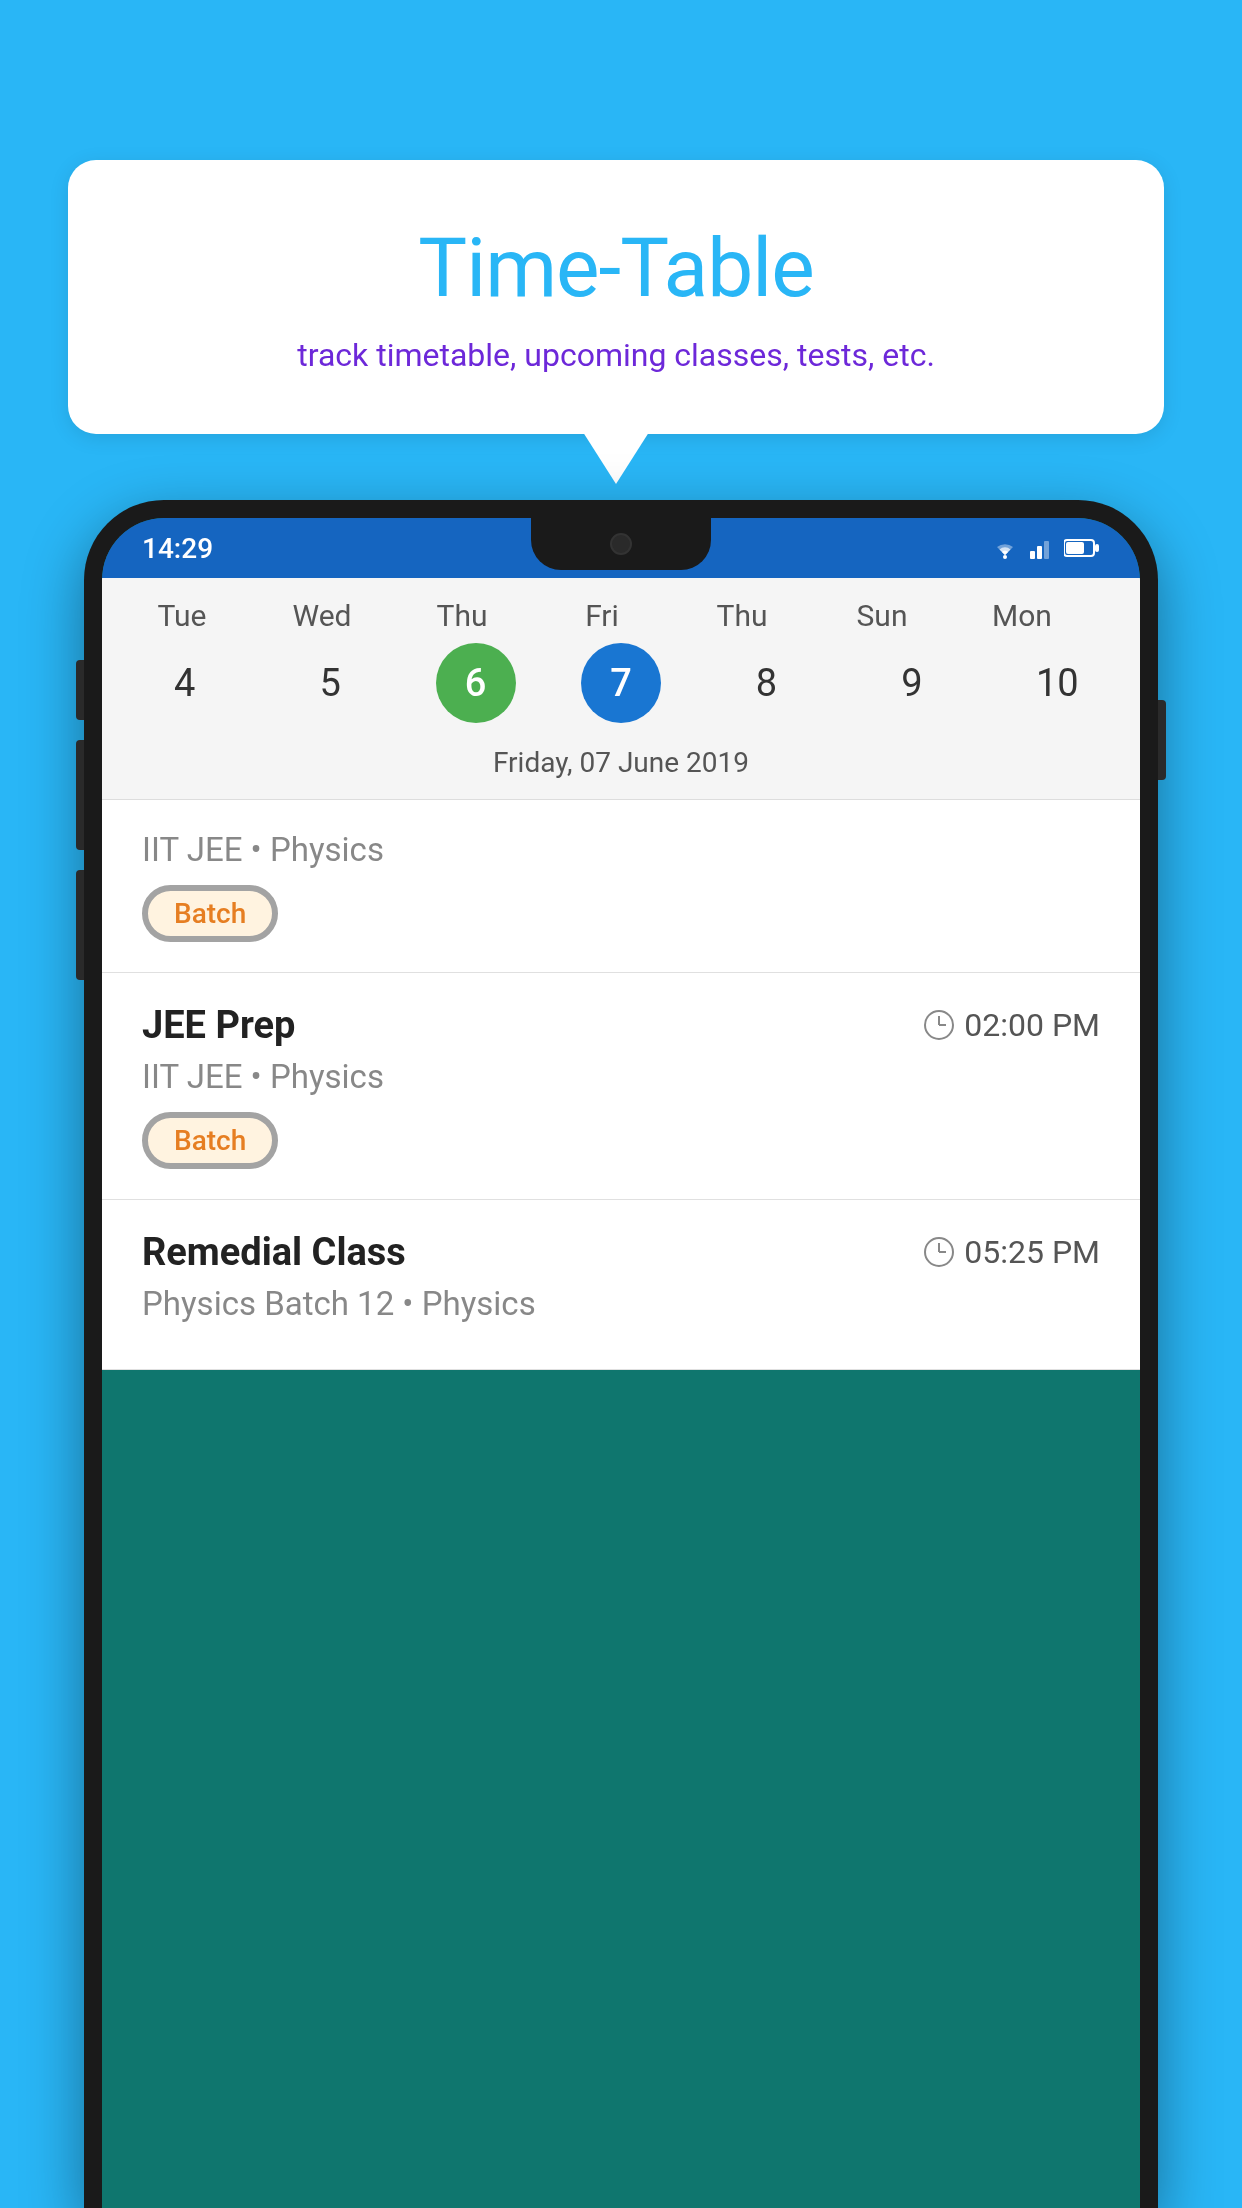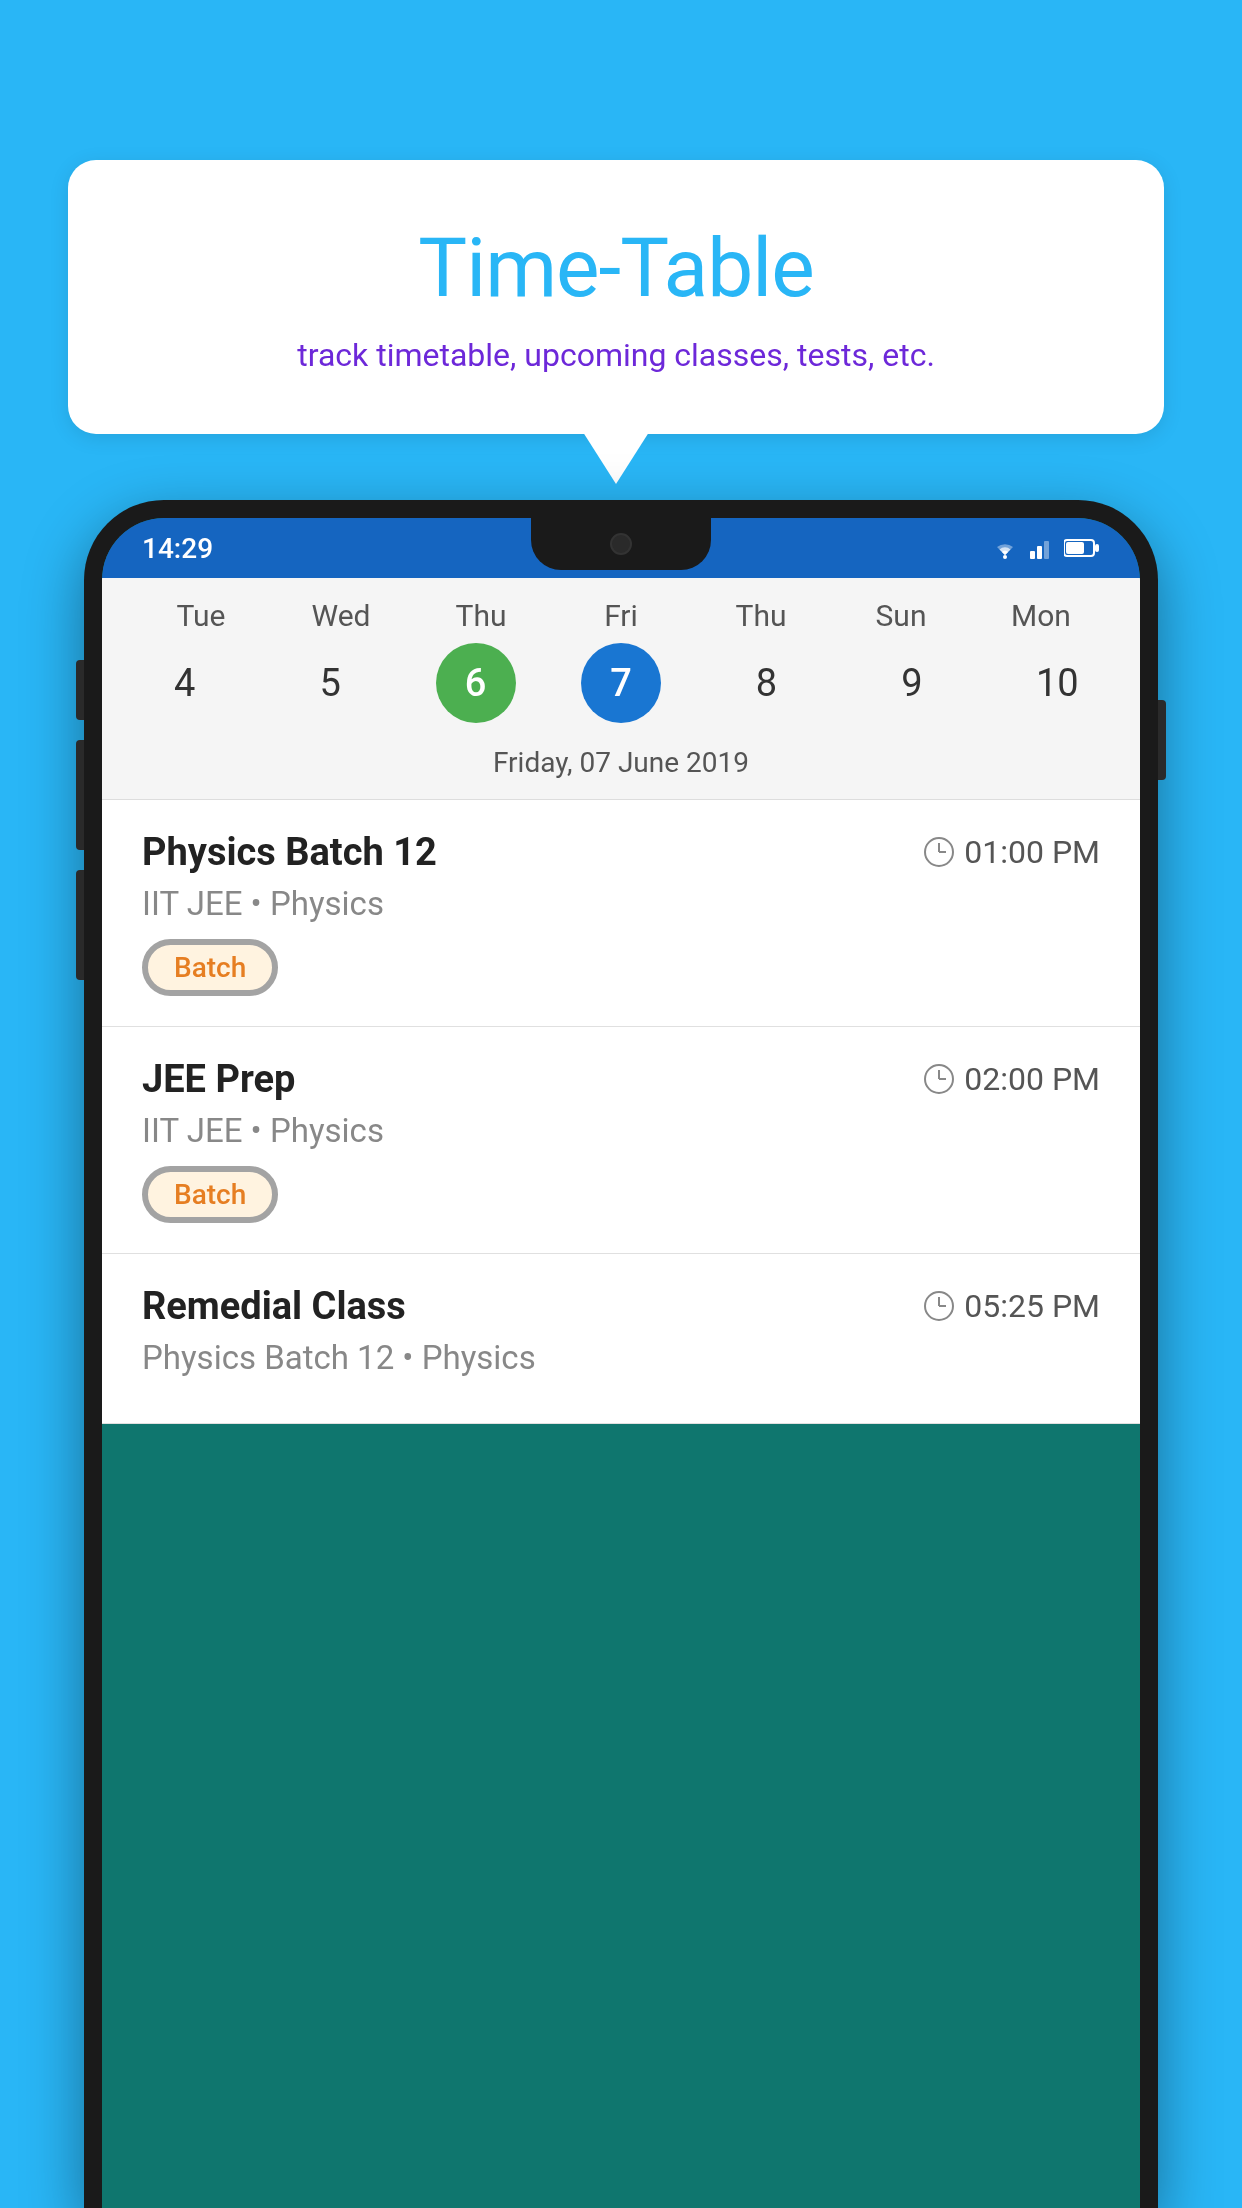--- a/index.html
+++ b/index.html
@@ -161,21 +161,21 @@
     }
 
     
     .calendar-strip {
       background: #f5f5f5;
       padding: 20px 0 0 0;
     }
 
     .day-headers {
       display: flex;
-      justify-content: center;
+      justify-content: flex-start;
       padding: 0 10px;
     }
 
     .day-header {
       font-size: 30px;
       color: #555;
       font-weight: 400;
       width: 140px;
       text-align: center;
     }
@@ -422,27 +422,20 @@
         <div class="day-number">9</div>
         <div class="day-number">10</div>
       </div>
       <div class="calendar-date-label">Friday, 07 June 2019</div>
       <div class="calendar-divider"></div>
     </div>
 
     <div class="screen-content">
 
       <div class="schedule-item">
-        <div class="schedule-item-header">
-          <div class="schedule-title">Physics Batch 12</div>
-          <div class="schedule-time">
-            <div class="clock-icon"></div>
-            <span>01:00 PM</span>
-          </div>
-        </div>
         <div class="schedule-meta">IIT JEE • Physics</div>
         <div class="batch-badge">Batch</div>
       </div>
 
       <div class="schedule-item">
         <div class="schedule-item-header">
           <div class="schedule-title">JEE Prep</div>
           <div class="schedule-time">
             <div class="clock-icon"></div>
             <span>02:00 PM</span>

